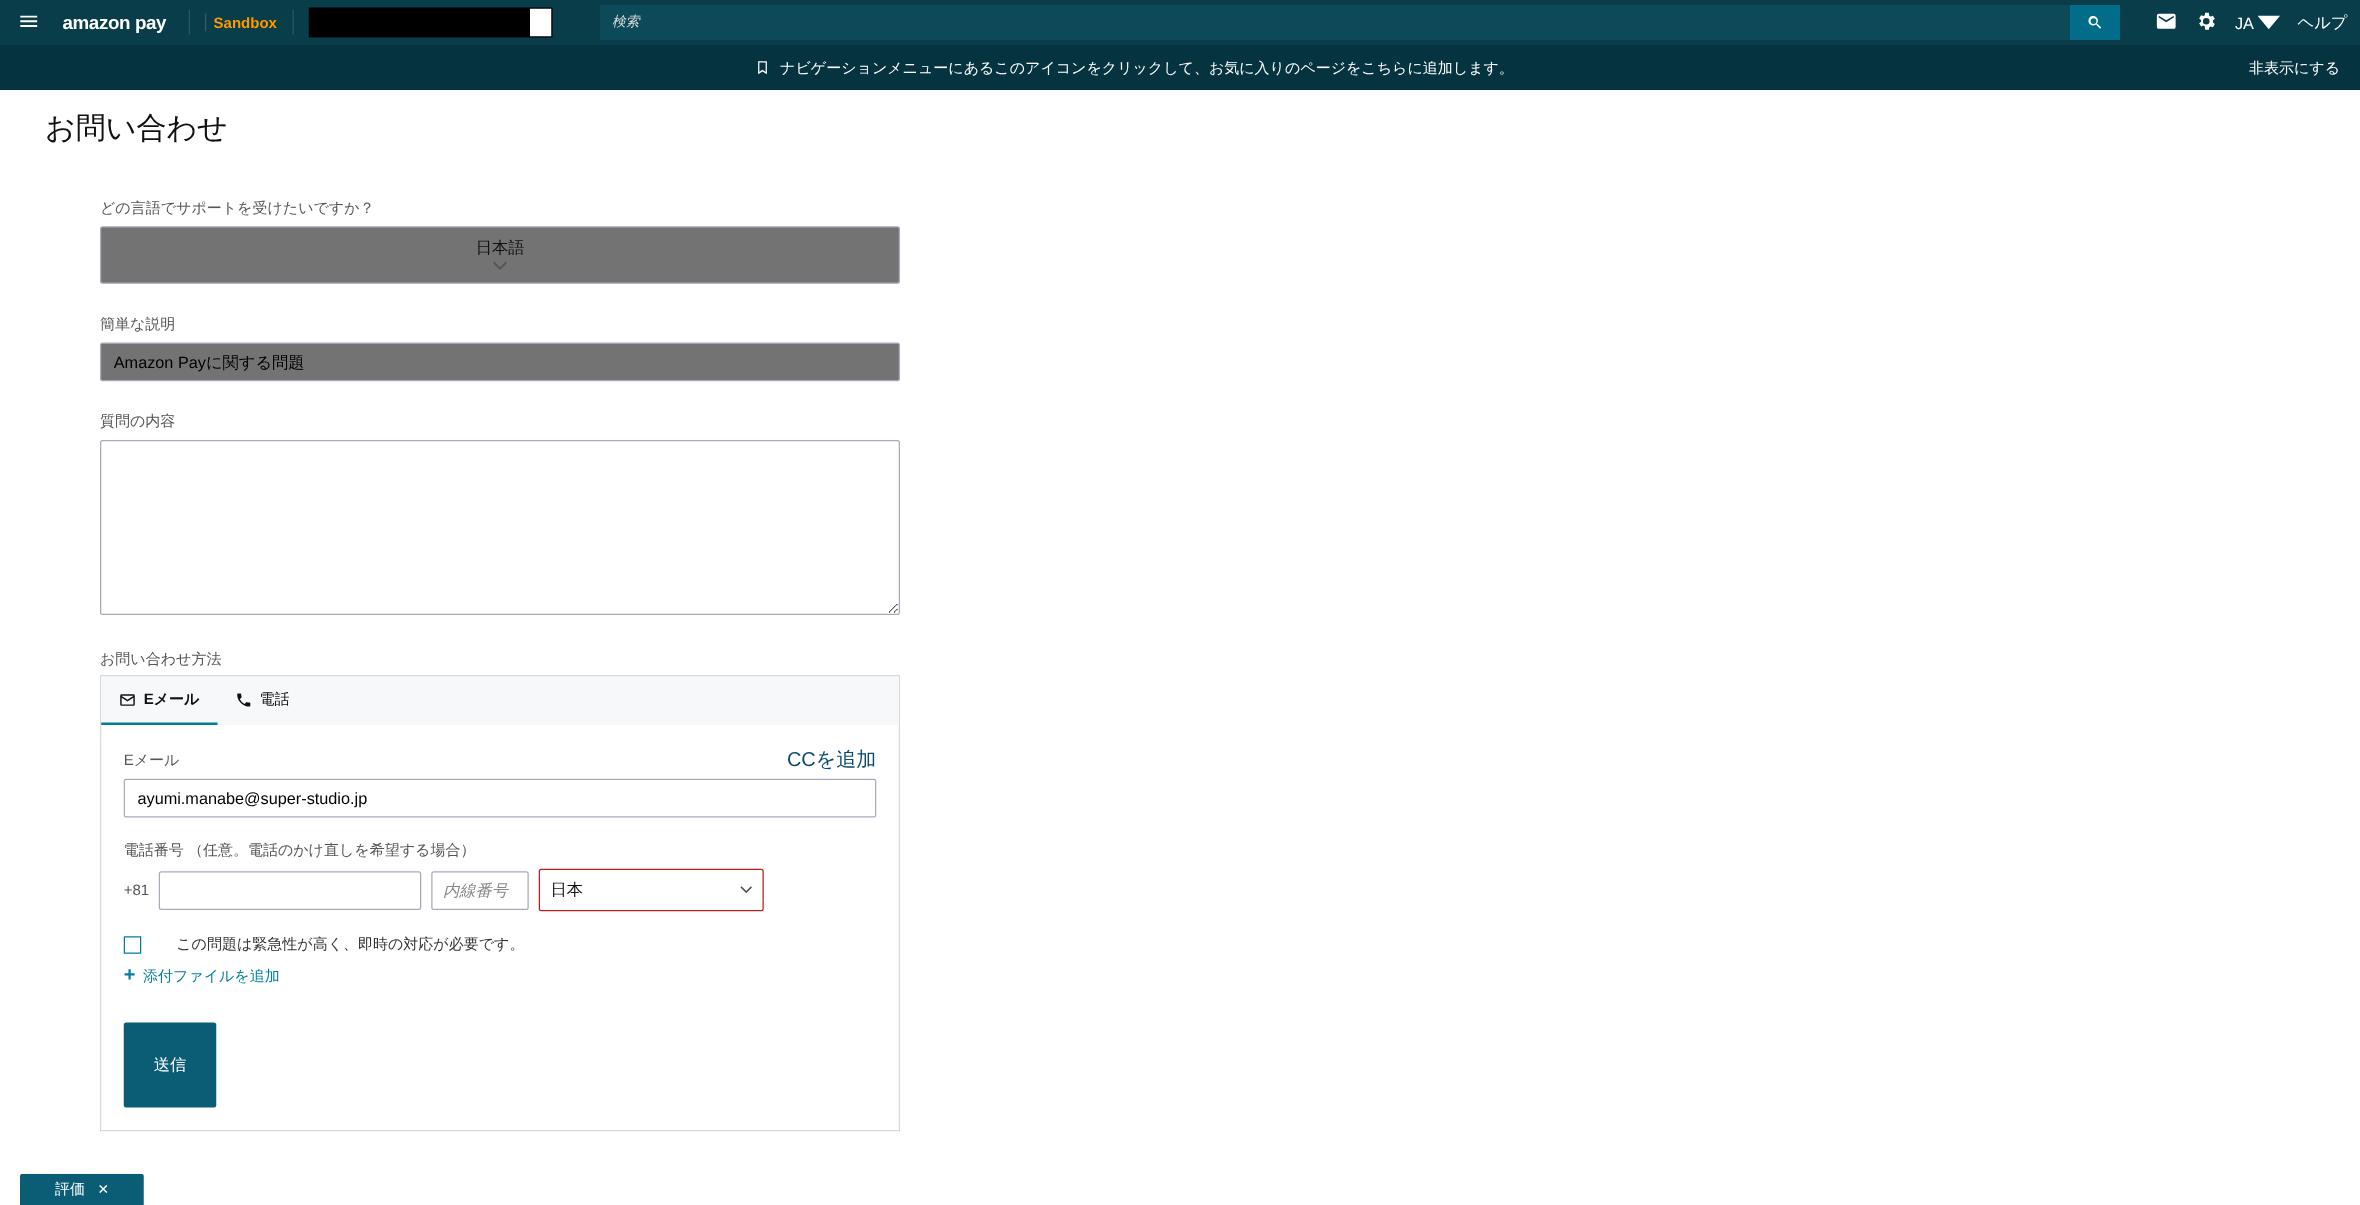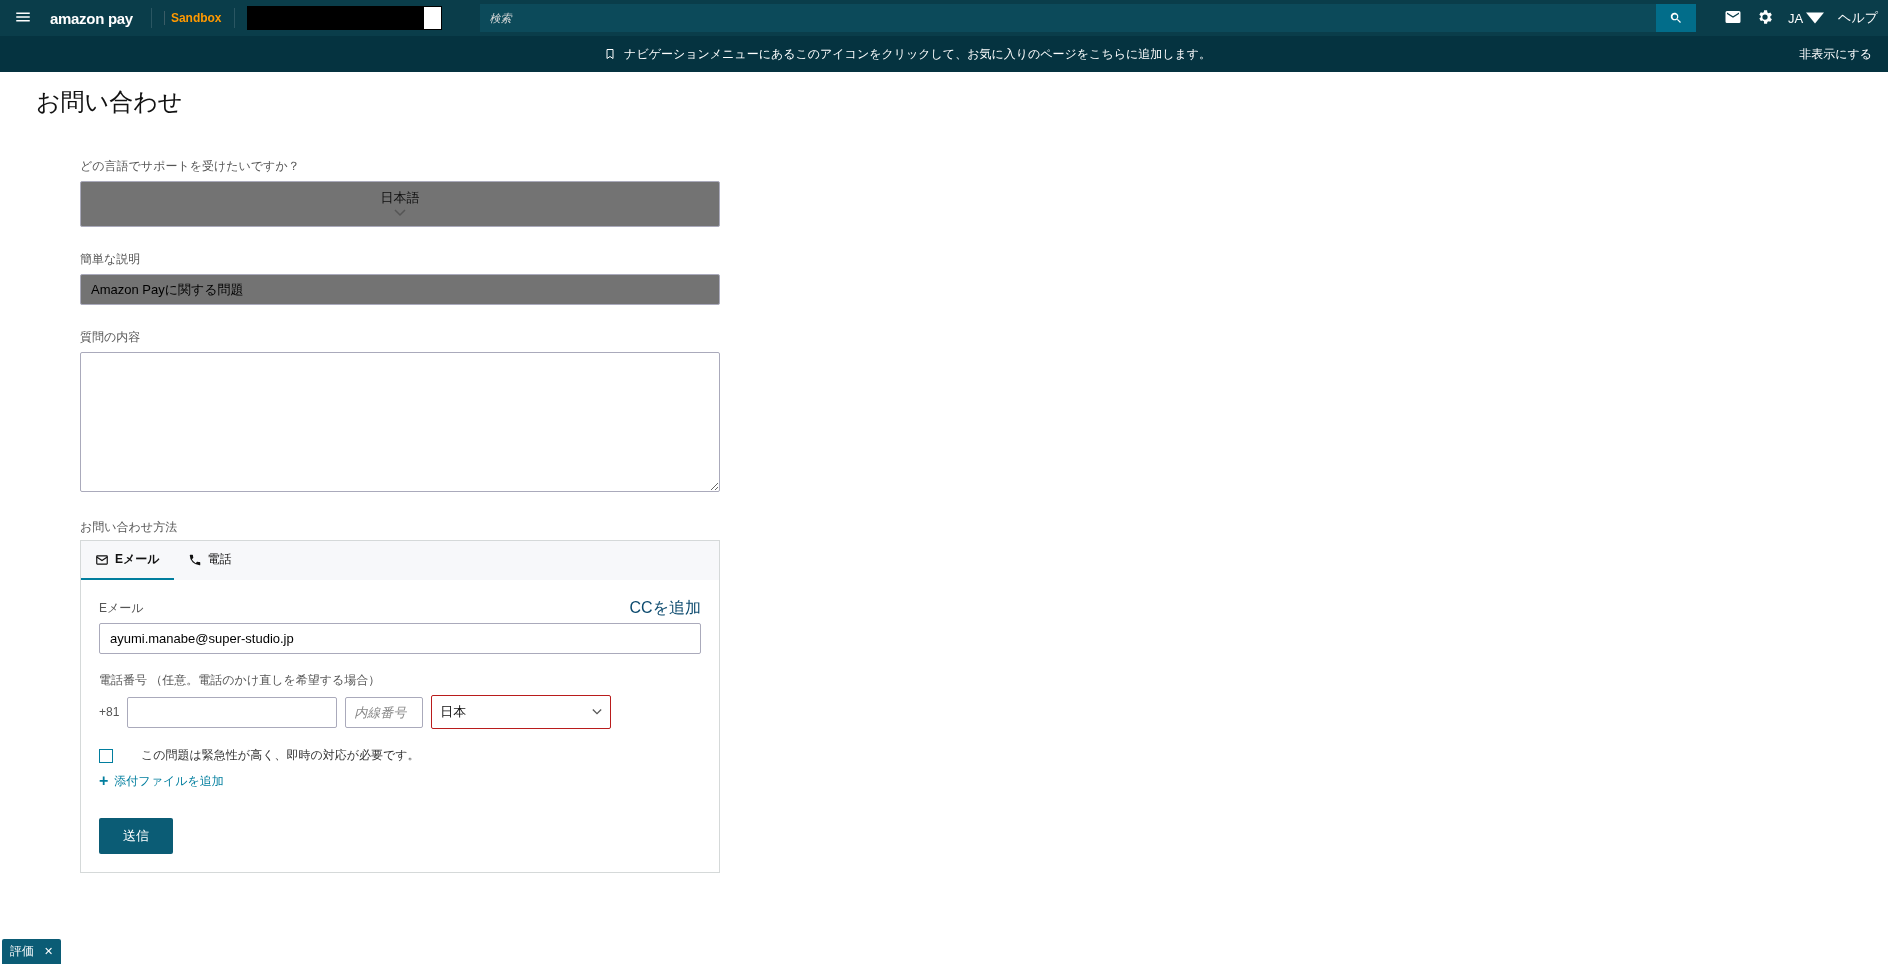--- a/index.html
+++ b/index.html
@@ -60,23 +60,23 @@
 .ext-input::placeholder { font-style: italic; color: #888; }
 .country-select { width: 180px; border: 1px solid #b91c1c; border-radius: 2px; padding: 7px 8px; font-size: 13px; display: flex; justify-content: space-between; align-items: center; cursor: pointer; }
 
 .checkbox-row { display: flex; align-items: center; gap: 28px; margin-bottom: 8px; }
 .checkbox { width: 14px; height: 14px; border: 1.5px solid #017e9e; cursor: pointer; }
 .checkbox-label { font-size: 12px; color: #333; }
 
 .attach-link { color: #017e9e; font-size: 12px; display: flex; align-items: center; gap: 6px; cursor: pointer; margin-bottom: 28px; }
 .plus { font-size: 16px; font-weight: 700; }
 
-.submit-btn { background: #0b5c75; color: #fff; border: none; padding: 9px 24px; font-size: 13px; cursor: pointer; border-radius: 2px; }
-
-.feedback-tab { position: fixed; bottom: 0; left: 2px; background: #0b5c75; color: #fff; padding: 4px 8px; font-size: 12px; display: flex; align-items: center; gap: 10px; border-radius: 2px 2px 0 0; cursor: pointer; justify-content: center; }
+.submit-btn { background: #0b5c75; color: #fff; border: none; padding: 25px 24px; font-size: 13px; cursor: pointer; border-radius: 2px; }
+
+.feedback-tab { position: fixed; bottom: 0; left: 16px; background: #0b5c75; color: #fff; padding: 4px 28px; font-size: 12px; display: flex; align-items: center; gap: 10px; border-radius: 2px 2px 0 0; cursor: pointer; justify-content: center; }
 .feedback-close { font-size: 11px; }
 </style>
 </head>
 <body>
 
 <div class="header">
   <div class="hamburger">
     <svg viewBox="0 0 24 24" fill="#fff">
         <path d="M3 6h18v2H3V6zm0 5h18v2H3v-2zm0 5h18v2H3v-2z"></path>
       </svg>

